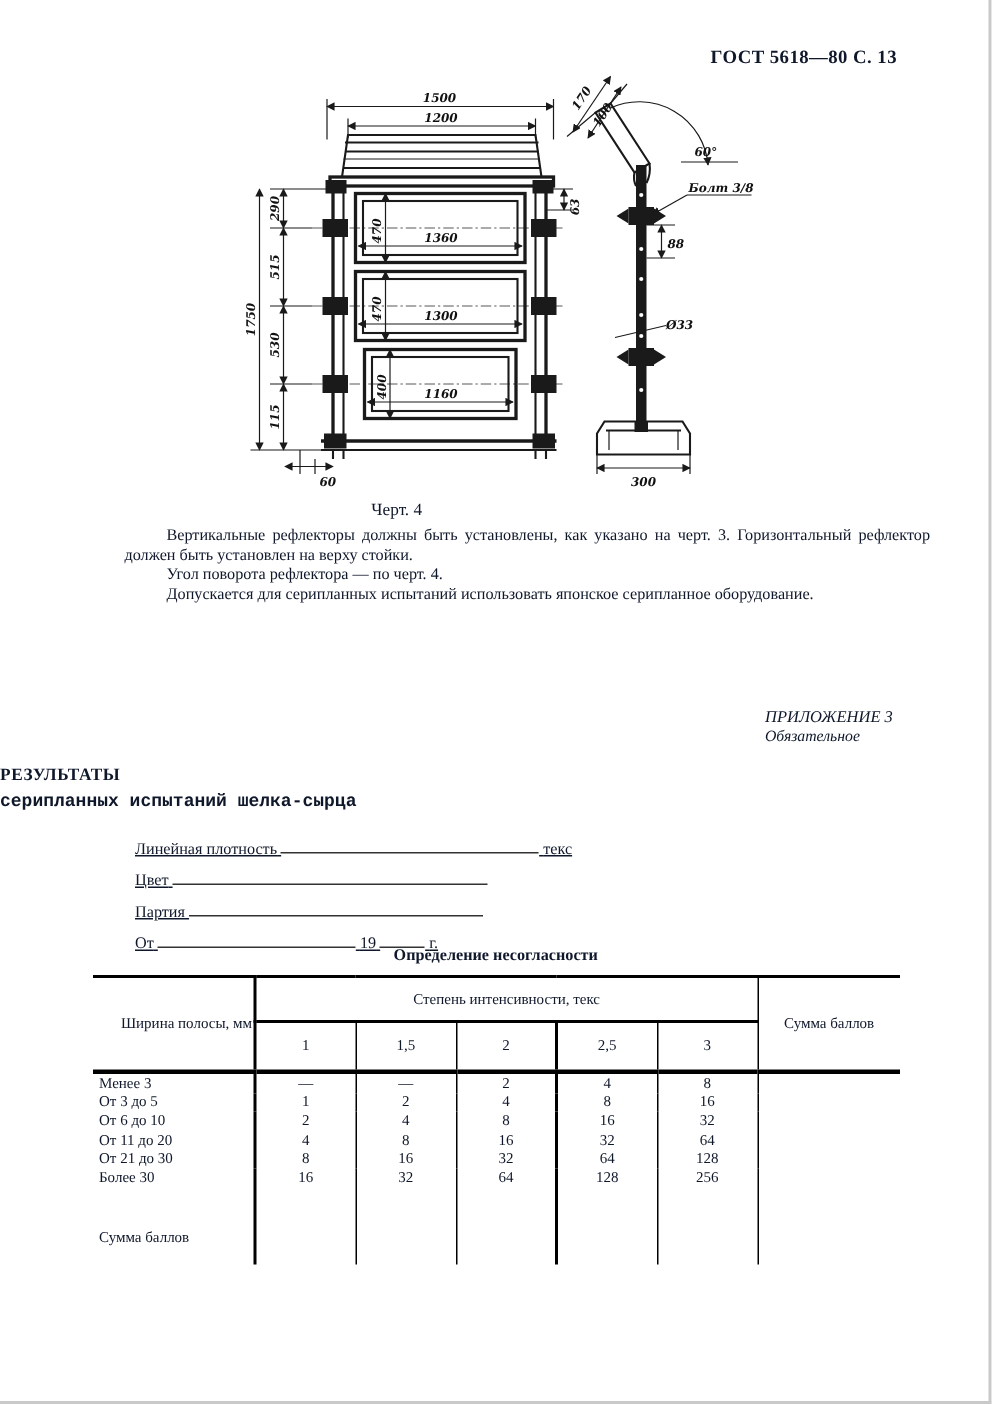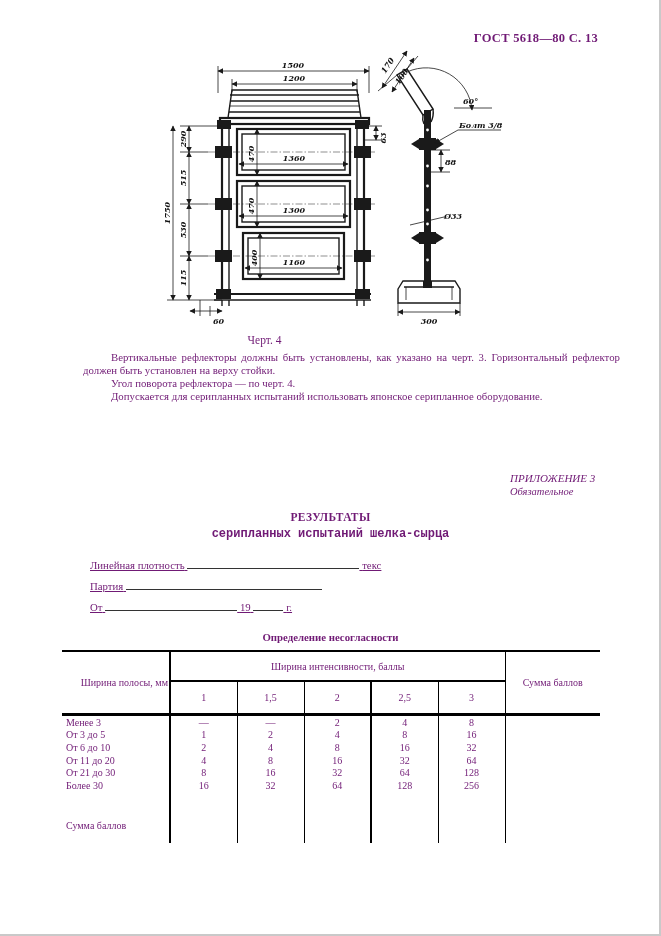--- a/index.html
+++ b/index.html
@@ -1,35 +1,35 @@
 <!DOCTYPE html>
 <html><head>
 <meta charset="utf-8">
 <style>
   html,body{margin:0;padding:0;background:#e8e8e8;}
   .page{
     position:relative;width:661px;height:936px;background:#ffffff;
-    font-family:"Liberation Serif",serif;color:#701a75;overflow:hidden;
+    font-family:"Liberation Serif",serif;color:#0f172a;overflow:hidden;
     border-right:2px solid #c9c9c9;border-bottom:2px solid #c9c9c9;box-sizing:border-box;
     margin:0 auto;
   }
   .hdr{position:absolute;top:31px;right:61px;font-weight:bold;font-size:12.5px;letter-spacing:.3px;}
   .figwrap{position:absolute;left:160px;top:48px;width:345px;height:285px;}
   svg .st{stroke:#1a1a1a;stroke-width:1.4;fill:none;}
   svg .sth{stroke:#1a1a1a;stroke-width:2.2;fill:none;}
   svg .thin{stroke:#1a1a1a;stroke-width:.8;fill:none;}
   svg .axis{stroke:#444;stroke-width:.6;stroke-dasharray:7 2 1.5 2;fill:none;}
   svg .blk{fill:#1a1a1a;stroke:none;}
   svg text.dim{font-family:"DejaVu Serif",serif;font-style:italic;font-weight:bold;font-size:8px;fill:#111;stroke:none;}
   .caption{position:absolute;top:334px;left:0;width:529px;text-align:center;font-size:11.5px;}
   .paras{position:absolute;left:63px;top:351px;width:537px;font-size:10.8px;line-height:13px;margin-left:20px;}
   .paras p{margin:0;text-indent:28px;text-align:justify;}
   .appx{position:absolute;left:510px;top:472px;width:120px;font-style:italic;font-size:11px;line-height:13px;}
   .appx .sub{font-size:10.5px;}
-  .res{position:absolute;left:0;top:511px;width:661px;text-align:center;font-weight:bold;}
+  .res{position:absolute;left:0;top:511px;width:661px;text-align:left;font-weight:bold;}
   .res .t1{font-size:11.5px;letter-spacing:.4px;}
   .res .t2{font-size:12px;margin-top:4px;font-family:Liberation Mono, monospace;}
   .form{position:absolute;left:90px;top:556px;font-size:10.8px;text-decoration:underline;}
   .form .row{height:21px;white-space:nowrap;}
   .blank{display:inline-block;border-bottom:1px solid #333;height:12px;vertical-align:baseline;}
   .tbl-title{position:absolute;left:0;top:631px;width:661px;text-align:center;font-weight:bold;font-size:10.8px;}
   table.gt{position:absolute;left:62px;top:650px;width:538px;border-collapse:collapse;table-layout:fixed;font-size:10px;}
   table.gt th{font-weight:normal;font-size:10px;}
   .b-top{border-top:2px solid #000;}
   th.wcol{border-right:2px solid #000;border-bottom:3px solid #000;text-align:right;}
@@ -227,20 +227,24 @@
     <div class="t2">серипланных испытаний шелка-сырца</div>
   </div>
 
   <div class="form">
     <div class="row">
       <span>Линейная плотность</span>
       <span class="blank" style="width:172px"></span>
       <span>текс</span>
     </div>
     <div class="row">
+      <span>Цвет</span>
+      <span class="blank" style="width:210px"></span>
+    </div>
+    <div class="row">
       <span>Партия</span>
       <span class="blank" style="width:196px"></span>
     </div>
     <div class="row">
       <span>От</span>
       <span class="blank" style="width:132px"></span>
       <span>19</span>
       <span class="blank" style="width:30px"></span>
       <span>г.</span>
     </div>
@@ -254,21 +258,21 @@
         <col style="width:67px">
         <col style="width:67px">
         <col style="width:67px">
       <col style="width:67px">
         <col style="width:67px">
         <col style="width:95px">
     </colgroup>
     <thead>
       <tr>
         <th class="wcol b-top" rowspan="2">Ширина полосы, мм</th>
-        <th class="grp b-top" colspan="5">Ширина интенсивности, баллы</th>
+        <th class="grp b-top" colspan="5">Степень интенсивности, текс</th>
         <th class="sumcol b-top" rowspan="2">Сумма баллов</th>
       </tr>
       <tr>
         <th class="scol">1</th>
         <th class="scol">1,5</th>
         <th class="scol">2</th>
         <th class="scol thick">2,5</th>
         <th class="scol">3</th>
       </tr>
     </thead>

